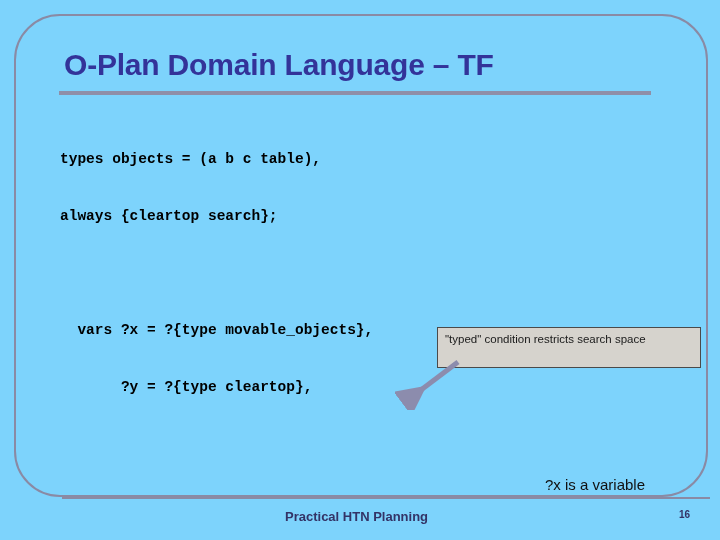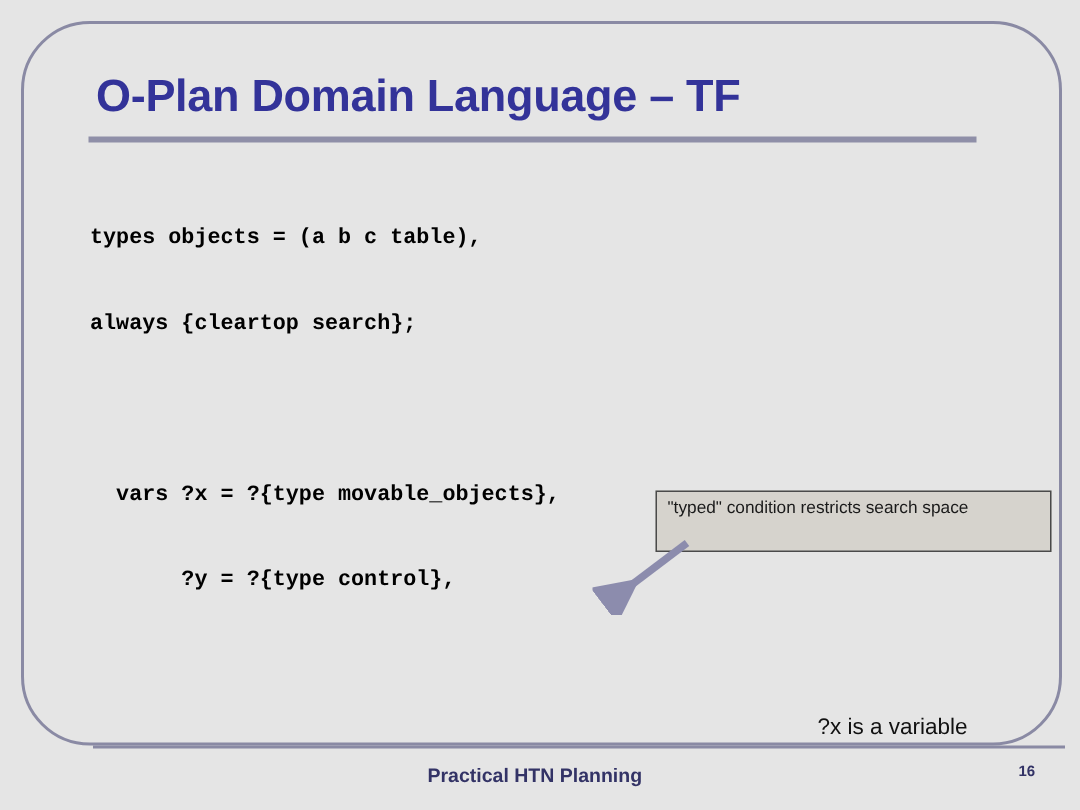--- a/index.html
+++ b/index.html
@@ -13,21 +13,21 @@
     overflow: hidden;
     font-family: "Liberation Sans", sans-serif;
     position: relative;
   }
 
   #slide {
     position: absolute;
     left: 0; top: 0;
     width: 720px;
     height: 540px;
-    background: #e5e5e5;
+    background: #7dd3fc;
   }
 
   
   #frame {
     position: absolute;
     left: 14px;
     top: 14px;
     width: 694px;
     height: 483px;
     border: 2px solid #8a8aa4;
@@ -158,21 +158,21 @@
 
   <div id="title">O-Plan Domain Language – TF</div>
 
   <div id="title-rule"></div>
 
   <div id="code">
     <div class="code-line">types objects = (a b c table),</div>
     <div class="code-line">always {cleartop search};</div>
     <div class="code-line blank"></div>
     <div class="code-line">  vars ?x = ?{type movable_objects},</div>
-    <div class="code-line">       ?y = ?{type control},</div>
+    <div class="code-line">       ?y = ?{type cleartop},</div>
     
     
     
     
     
     
     
     
     
     

